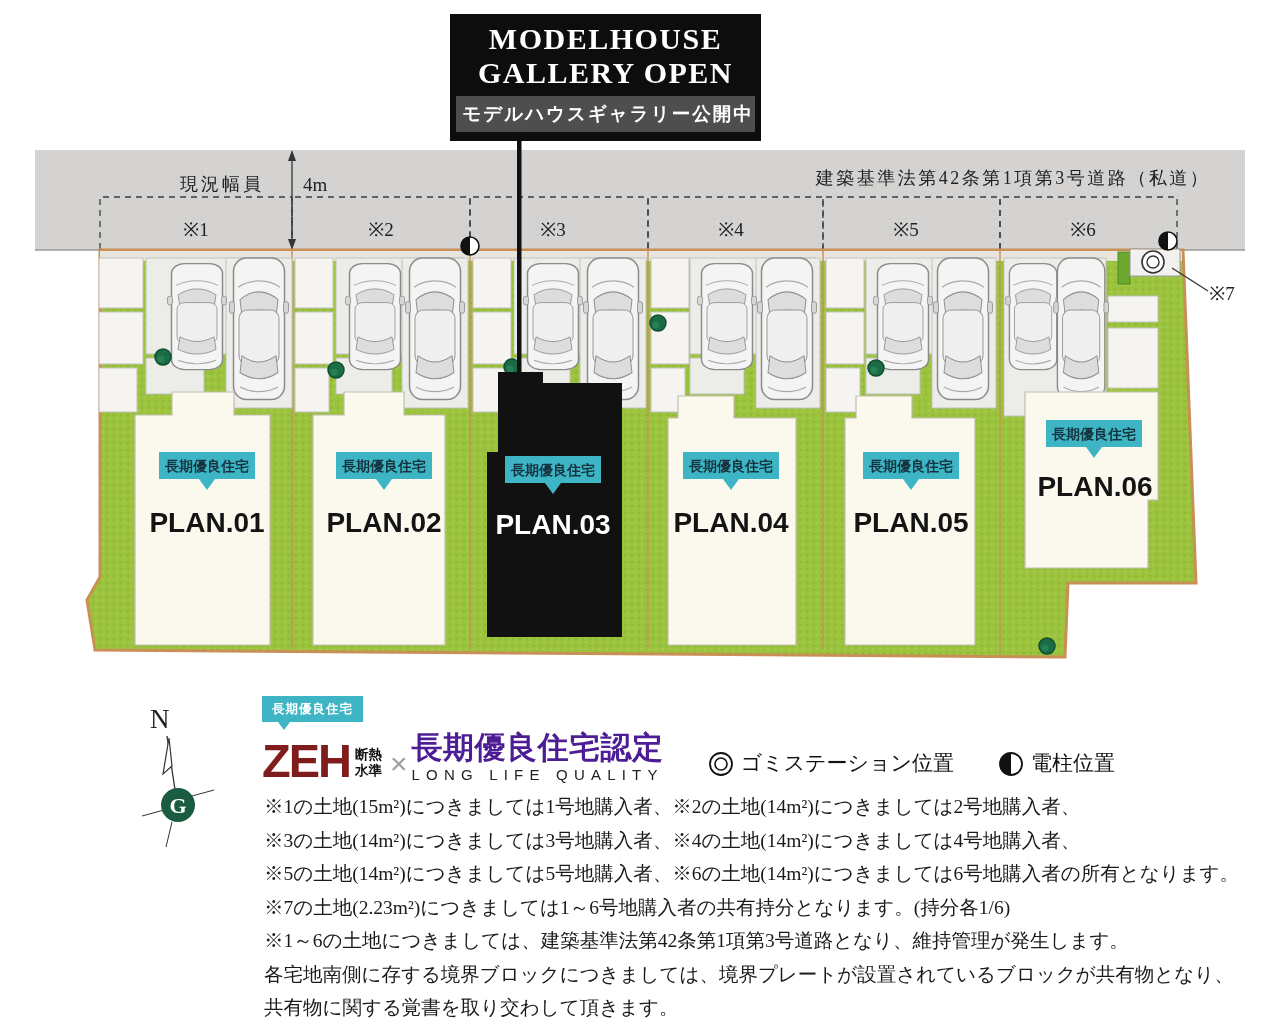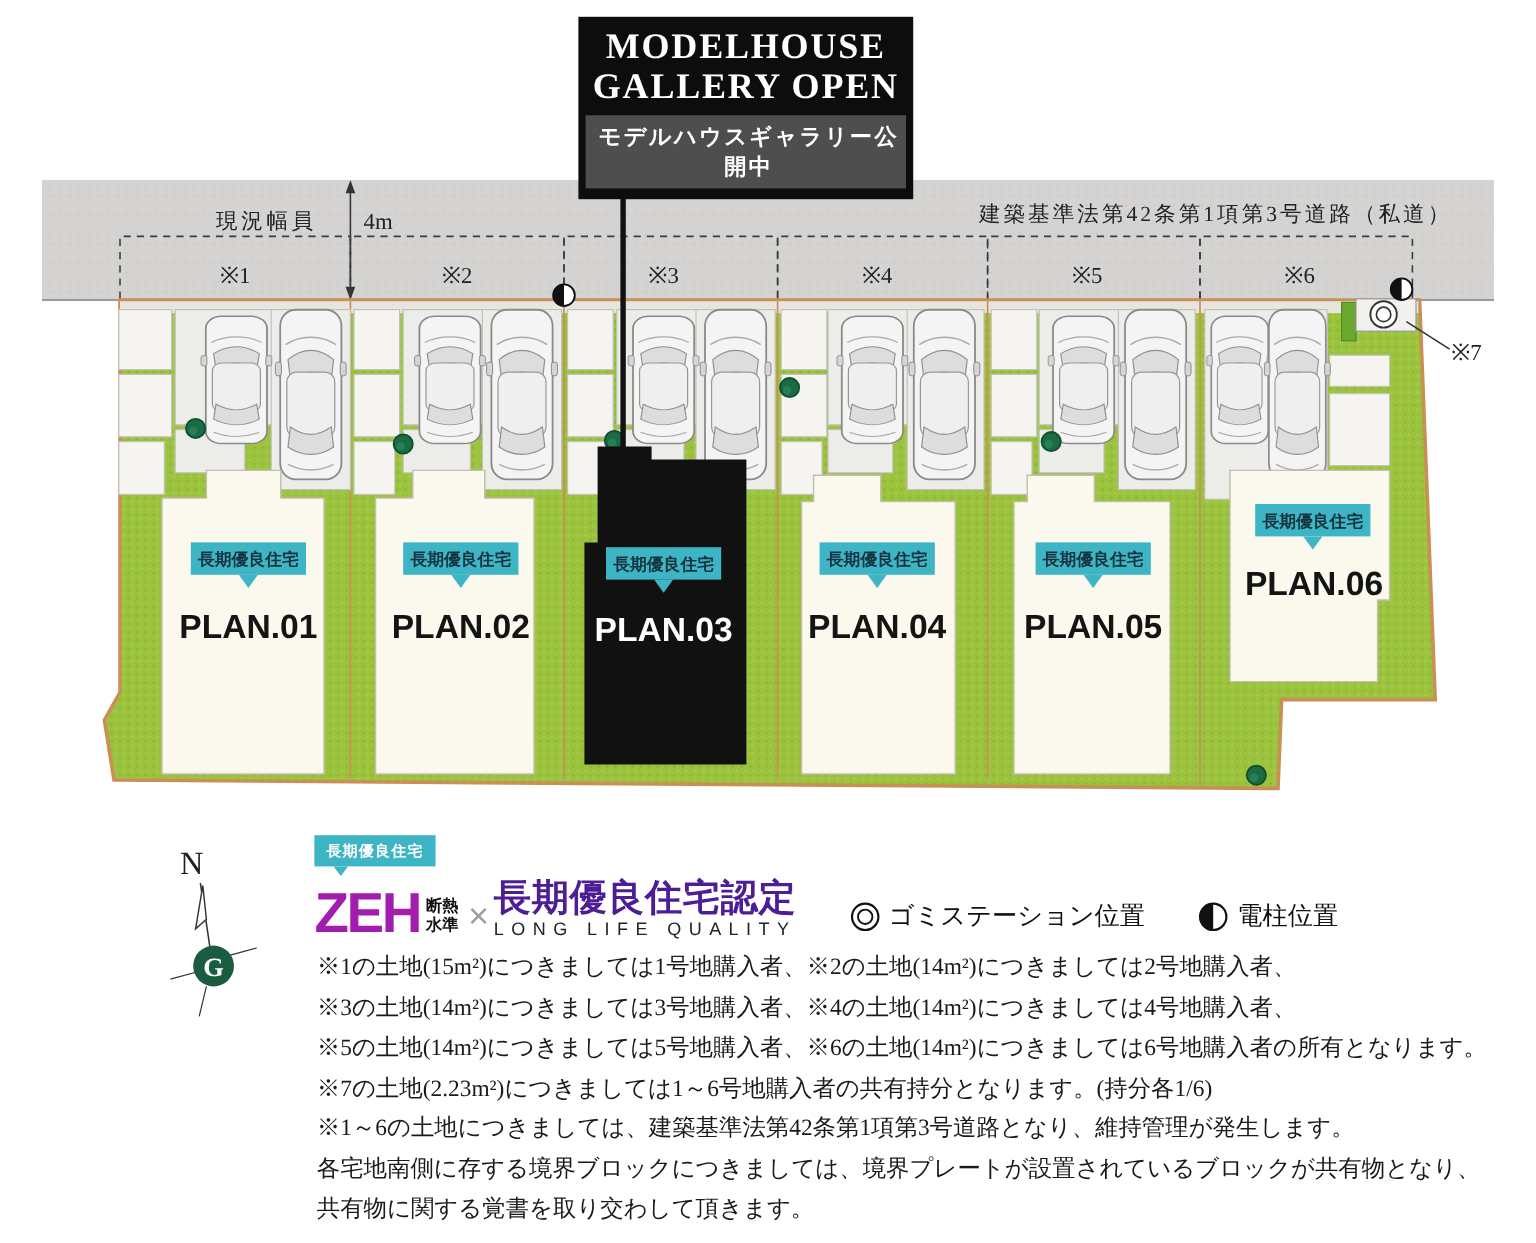--- a/index.html
+++ b/index.html
@@ -1,35 +1,35 @@
 <!DOCTYPE html>
 <html><head>
 <meta charset="utf-8">
 <style>
   html,body{margin:0;padding:0;background:#fff;}
   .stage{position:relative;width:1280px;height:1036px;background:#ffffff;overflow:hidden;
          font-family:"Liberation Sans","DejaVu Sans",sans-serif;}
   svg text{user-select:none;}
 
   
-  .banner{position:absolute;left:450px;top:14px;width:279px;background:#0d0d0d;
-          padding:5px 6px 9px 6px;box-sizing:border-box;z-index:30;margin-left:32px;}
+  .banner{position:absolute;left:450px;top:14px;width:311px;background:#0d0d0d;
+          padding:5px 6px 9px 6px;box-sizing:border-box;z-index:30;}
   .banner-title{color:#fff;text-align:center;font-family:"Liberation Serif","DejaVu Serif",serif;
           font-weight:700;font-size:30px;line-height:34px;letter-spacing:1.5px;padding-top:3px;}
   .banner-sub{margin-top:6px;background:#4e4e4e;color:#fff;text-align:center;
           font-size:18.5px;font-weight:bold;letter-spacing:2px;padding:5px 0 6px 5px;}
 
   
   .legend{position:absolute;left:262px;top:696px;z-index:20;}
   .lg-badge{display:inline-block;background:#3eb5c5;color:#fff;font-size:12.5px;font-weight:bold;
           letter-spacing:1px;padding:5px 10px 4px 10px;position:relative;}
   .lg-badge:after{content:"";position:absolute;left:16px;bottom:-8px;border:8px solid transparent;
           border-top-color:#3eb5c5;border-bottom:0;border-left-width:6px;border-right-width:6px;}
   .lg-row{display:flex;align-items:flex-end;margin-top:10px;}
-  .zeh{font-size:47px;font-weight:900;letter-spacing:-2px;line-height:0.85;color:#a21caf;}
+  .zeh{font-size:47px;font-weight:900;letter-spacing:-2px;line-height:0.85;color:#7f1d1d;}
   .zeh-sub{margin-left:5px;font-size:13.5px;font-weight:900;line-height:1.2;color:#111;margin-bottom:2px;}
   .cross{font-size:30px;color:#9aa0a3;line-height:1;margin:0 4px 2px 8px;font-weight:400;}
   .cert{display:flex;flex-direction:column;margin-bottom:-2px;}
   .cert-title{font-size:31px;font-weight:900;color:#4c1d95;letter-spacing:0.5px;line-height:1;}
   .cert-sub{font-size:15px;letter-spacing:6.2px;color:#222;margin-top:3px;font-weight:normal;}
   .lg-item{display:flex;align-items:flex-end;margin-left:44px;margin-bottom:4px;
           font-family:Liberation Mono, monospace;font-size:21px;color:#111;}
   .lg-item svg{margin-right:7px;}
 
   

